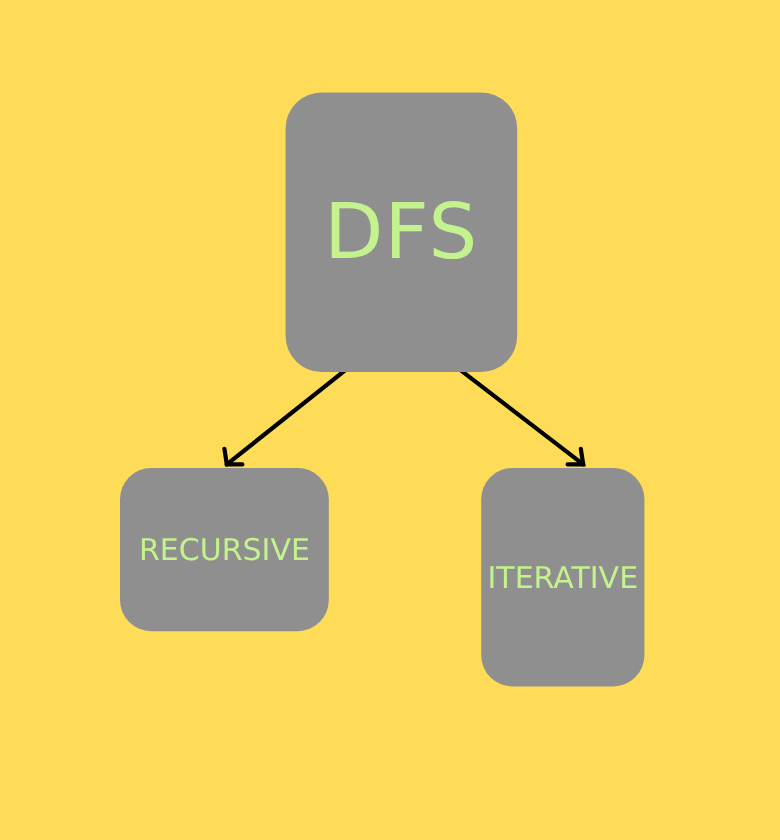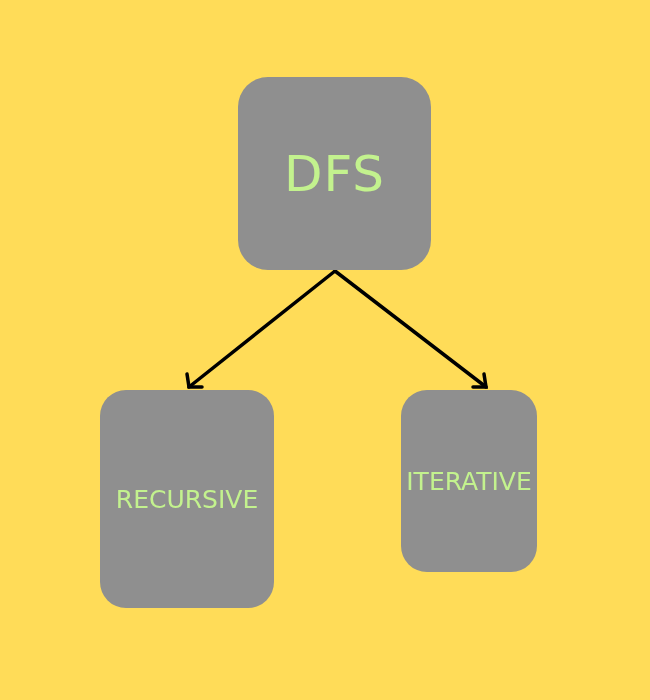--- a/index.html
+++ b/index.html
@@ -1,19 +1,19 @@
 <!DOCTYPE html>
 <html><head>
 <meta charset="utf-8">
 <style>
   html, body { margin:0; padding:0; }
   body { width:650px; height:700px; background:#FFDC58; position:relative; overflow:hidden; font-family:"DejaVu Sans", sans-serif; }
   .node { position:absolute; background:#8F8F8F; border-radius:30px; display:flex; align-items:center; justify-content:center; color:#C3F28E; }
-  #n-dfs { left:238px; top:77px; width:193px; height:193px; font-size:50px; letter-spacing:1px; }
-  #n-rec { left:100px; top:390px; width:174px; height:218px; font-size:25px; border-radius:26px; }
+  #n-dfs { left:238px; top:77px; width:193px; height:233px; font-size:64px; letter-spacing:1px; }
+  #n-rec { left:100px; top:390px; width:174px; height:136px; font-size:25px; border-radius:26px; }
   #n-it { left:401px; top:390px; width:136px; height:182px; font-size:25px; border-radius:26px; }
   svg.edges { position:absolute; left:0; top:0; }
 </style>
 </head>
 <body>
 
 <svg class="edges" width="650" height="700">
   <g stroke="#000" stroke-width="3.5" fill="none" stroke-linecap="round">
     <line x1="335" y1="271" x2="189" y2="387"></line>
     <polyline points="187,374 189,387 202,387"></polyline>

